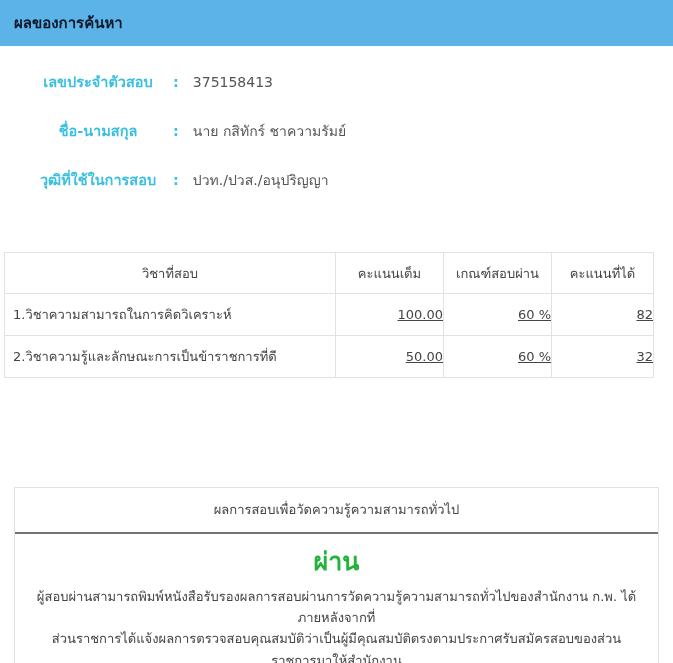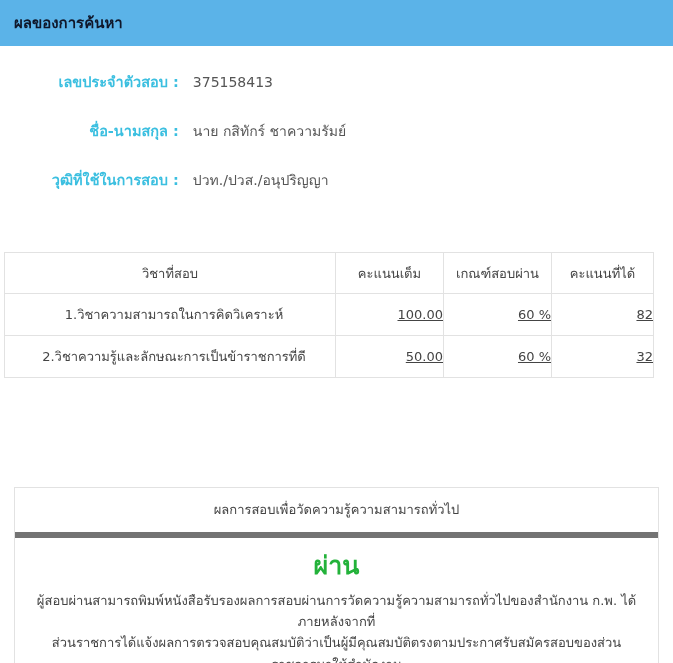--- a/index.html
+++ b/index.html
@@ -45,21 +45,21 @@
     top: 70px;
     width: 673px;
   }
   .info-row {
     display: flex;
     align-items: baseline;
     margin-bottom: 26px;
   }
   .info-label {
     width: 168px;
-    text-align: right;
+    text-align: center;
     color: #3bbfe0;
     font-size: 14.5px;
     font-weight: bold;
     padding-right: 0px;
     box-sizing: border-box;
     padding-left: 28px;
   }
   .info-colon {
     color: #3bbfe0;
     font-weight: bold;
@@ -94,21 +94,21 @@
     height: 40px;
     text-align: center;
     color: #444444;
   }
   .col-subject { width: 330px; }
   .col-full    { width: 107px; }
   .col-pass    { width: 107px; }
   .col-got     { width: 101px; }
 
   .cell-subject {
-    text-align: center;
+    text-align: left;
     padding-left: 8px !important;
   }
   .cell-center {
     text-align: right;
     text-decoration: underline;
   }
   
   .result-box {
     position: absolute;
     left: 14px;
@@ -116,21 +116,21 @@
     width: 645px;
     border: 1px solid #e2e2e2;
     box-sizing: border-box;
   }
   .result-head {
     height: 44px;
     line-height: 44px;
     text-align: center;
     font-size: 13px;
     color: #444444;
-    border-bottom: 6px solid #737373;
+    border-bottom: 2px solid #737373;
   }
   .result-body {
     padding: 14px 16px 16px 16px;
     text-align: center;
   }
   .result-status {
     color: #23b23a;
     font-size: 25px;
     font-weight: bold;
     line-height: 1.1;

